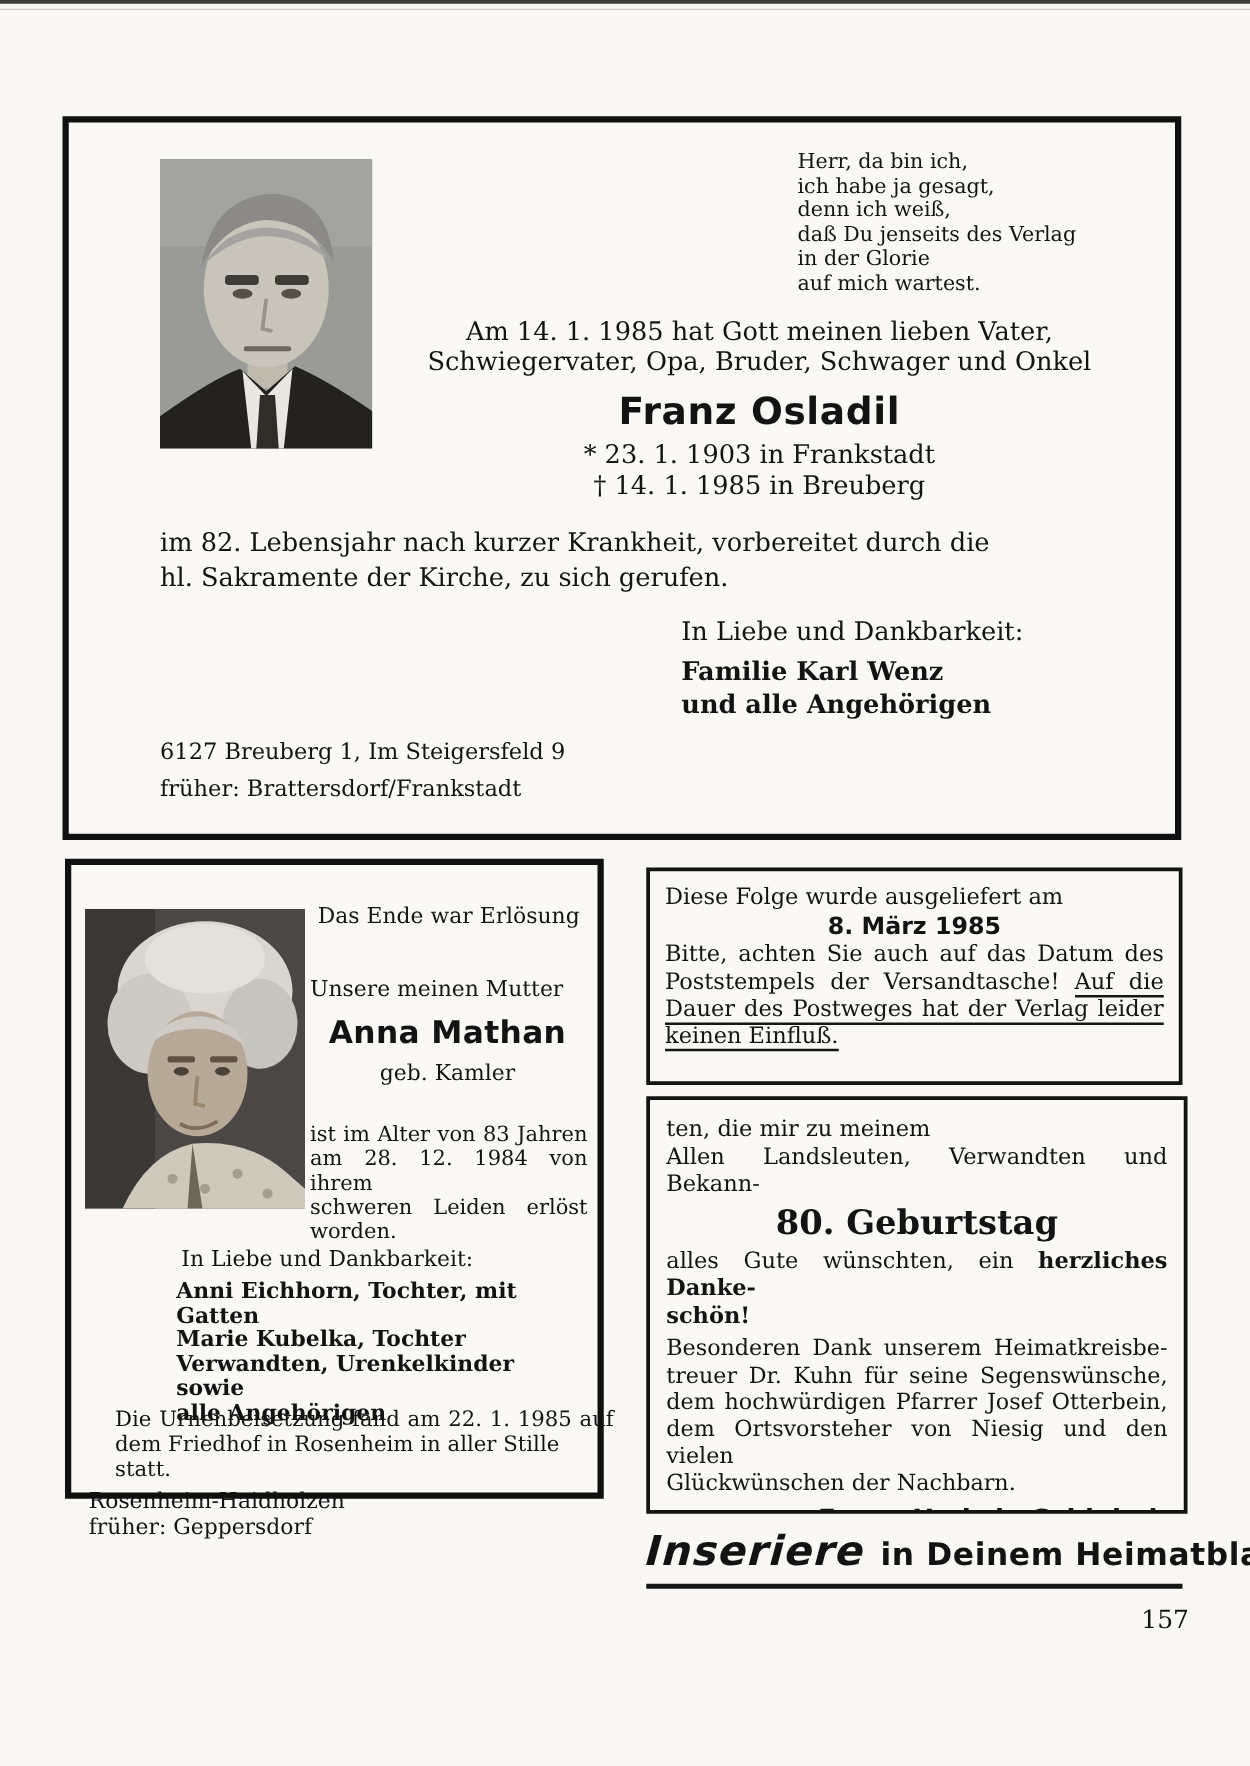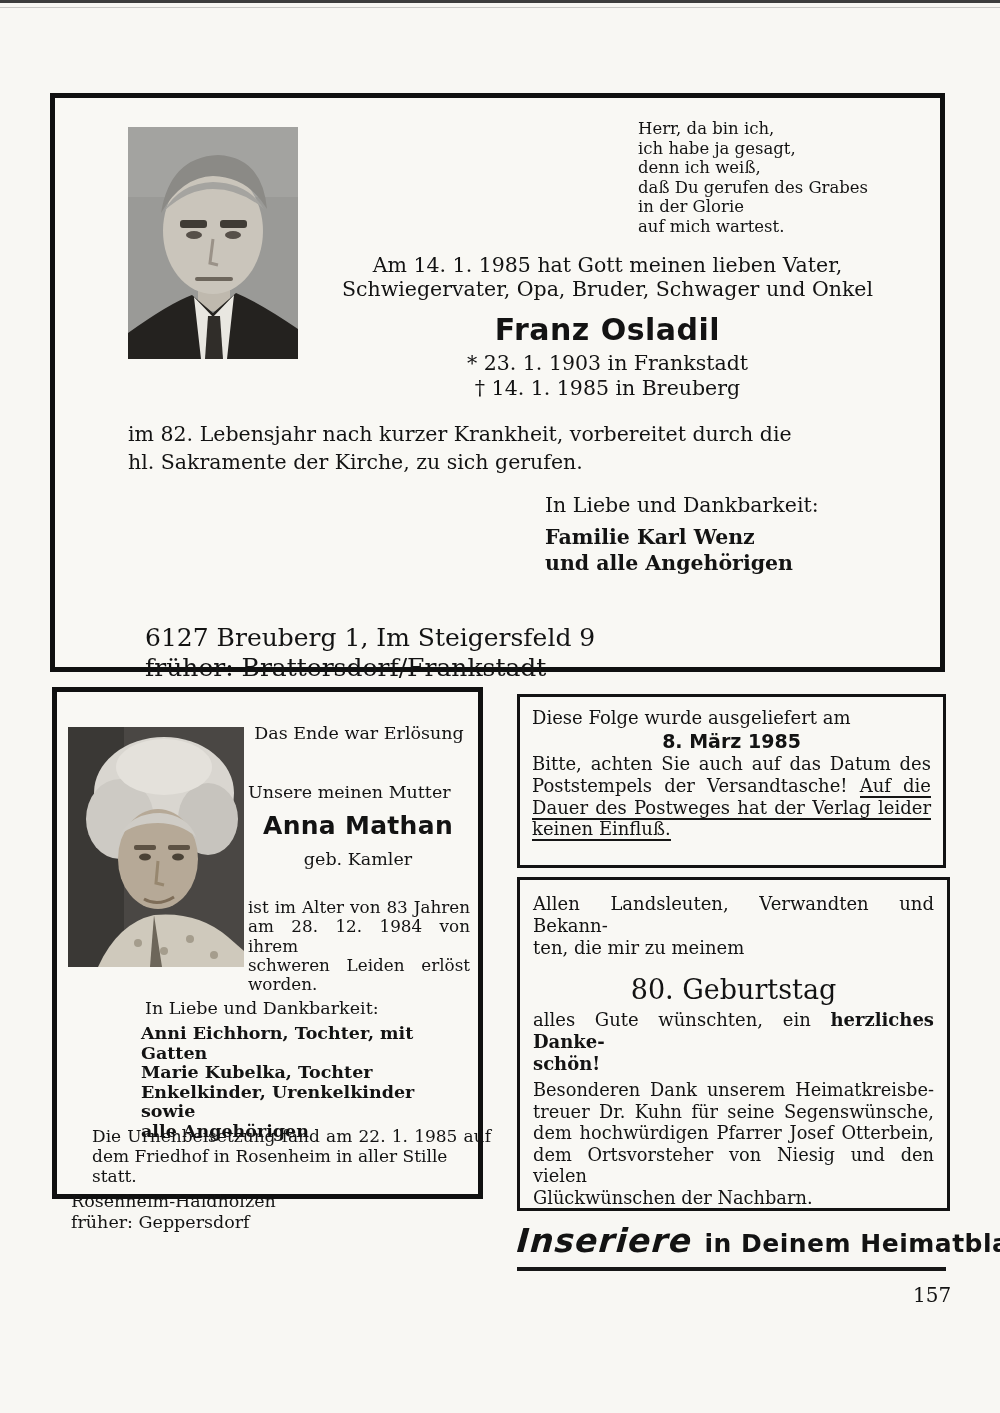--- a/index.html
+++ b/index.html
@@ -25,21 +25,21 @@
   .photo-franz{left:73px;top:29px;width:170px;height:232px;}
   .quote{left:583px;top:21px;font-size:16.5px;line-height:19.5px;}
   .intro{left:285px;top:155px;width:535px;text-align:center;font-size:20.5px;line-height:24px;}
   .name-block{left:285px;top:215px;width:535px;text-align:center;}
   .name-franz{font-family:"DejaVu Sans","Liberation Sans",sans-serif;font-weight:bold;font-size:30px;line-height:34px;letter-spacing:.5px;}
   .dates{font-size:20.5px;line-height:25px;margin-top:4px;}
   .body-osladil{left:73px;top:322px;width:720px;font-size:20.5px;line-height:28px;}
   .grat-osladil{left:490px;top:395px;font-size:20.5px;line-height:24px;}
   .grat-osladil .fam{font-weight:bold;line-height:26px;}
   .grat-osladil .fam1{margin-top:7px;}
-  .addr-osladil{left:90px;top:489px;font-size:25px;line-height:30px;margin-top:36px;}
+  .addr-osladil{left:73px;top:489px;font-size:18px;line-height:30px;}
 
   
   .box-mathan{left:52px;top:687px;width:431px;height:512px;}
   .box-mathan > *{position:absolute;}
   .photo-anna{left:11px;top:35px;width:176px;height:240px;}
   .m-motto{left:191px;top:31px;width:222px;text-align:center;font-size:17.5px;}
   .m-intro{left:191px;top:90px;width:222px;font-size:17.5px;}
   .m-name{left:186px;top:119px;width:230px;text-align:center;font-family:"DejaVu Sans","Liberation Sans",sans-serif;font-weight:bold;font-size:25px;letter-spacing:.3px;}
   .m-maiden{left:186px;top:157px;width:230px;text-align:center;font-size:17.5px;}
   .m-para{left:191px;top:206px;width:222px;font-size:16.8px;line-height:19.3px;}
@@ -51,21 +51,21 @@
   
   .box-delivery{left:517px;top:694px;width:429px;height:174px;padding:9px 12px 4px 12px;}
   .d-line1{font-size:18px;line-height:23px;}
   .d-date{text-align:center;font-family:"DejaVu Sans","Liberation Sans",sans-serif;font-weight:bold;font-size:19px;line-height:24px;}
   .d-body{font-size:18px;line-height:21.8px;}
   .u{border-bottom:2px solid #161616;}
 
   
   .box-birthday{left:517px;top:877px;width:433px;height:334px;padding:13px 13px 0 13px;overflow:hidden;}
   .b-line{font-size:18px;line-height:22px;}
-  .b-title{text-align:center;font-weight:normal;font-size:27px;line-height:34px;margin:14px 0 2px 0;}
+  .b-title{text-align:center;font-weight:bold;font-size:27px;line-height:34px;margin:3px 0 2px 0;}
   .b-thanks{margin-top:4px;font-size:17.8px;line-height:21.6px;}
   .b-sig{text-align:right;padding-right:8px;font-family:"DejaVu Sans","Liberation Sans",sans-serif;font-weight:bold;font-size:21px;line-height:27px;margin-top:4px;}
 
   
   .jl{text-align:justify;text-align-last:justify;}
 
   
   .advert{position:absolute;left:517px;top:1221px;width:429px;}
   .advert-row{display:flex;align-items:baseline;gap:12px;white-space:nowrap;}
   .advert-script{font-family:"DejaVu Sans","Liberation Sans",sans-serif;font-style:italic;font-weight:bold;font-size:33px;letter-spacing:1px;transform:skewX(-4deg);}
@@ -101,21 +101,21 @@
         <path d="M0,232 L0,206 Q42,176 64,168 L85,186 L108,166 Q132,176 170,202 L170,232 Z" fill="#24221f"></path>
         <polygon points="66,170 85,190 106,168 99,232 73,232" fill="#e9e7e1"></polygon>
         <polygon points="80,189 92,189 95,232 77,232" fill="#302d29"></polygon>
       </svg>
     </div>
 
     <div class="quote">
       <div>Herr, da bin ich,</div>
       <div>ich habe ja gesagt,</div>
       <div>denn ich weiß,</div>
-      <div>daß Du gerufen des Grabes</div>
+      <div>daß Du jenseits des Verlag</div>
       <div>in der Glorie</div>
       <div>auf mich wartest.</div>
     </div>
 
     <div class="intro">
       <div>Am 14. 1. 1985 hat Gott meinen lieben Vater,</div>
       <div>Schwiegervater, Opa, Bruder, Schwager und Onkel</div>
     </div>
 
     <div class="name-block">
@@ -180,21 +180,21 @@
       <div class="jl">am 28. 12. 1984 von ihrem</div>
       <div class="jl">schweren  Leiden  erlöst</div>
       <div>worden.</div>
     </div>
 
     <div class="m-grat">In Liebe und Dankbarkeit:</div>
 
     <div class="m-family">
       <div>Anni Eichhorn, Tochter, mit Gatten</div>
       <div>Marie Kubelka, Tochter</div>
-      <div>Enkelkinder, Urenkelkinder sowie</div>
+      <div>Verwandten, Urenkelkinder sowie</div>
       <div>alle Angehörigen</div>
     </div>
 
     <div class="m-burial">
       <div class="jl">Die Urnenbeisetzung fand am 22. 1. 1985 auf</div>
       <div>dem Friedhof in Rosenheim in aller Stille statt.</div>
     </div>
 
     <div class="m-addr">
       <div>Rosenheim-Haidholzen</div>
@@ -207,22 +207,22 @@
     <div class="d-date">8. März 1985</div>
     <div class="d-body">
       <div class="jl">Bitte, achten Sie auch auf das Datum des</div>
       <div class="jl"><span>Poststempels der Versandtasche! </span><span class="u">Auf die</span></div>
       <div class="jl"><span class="u">Dauer des Postweges hat der Verlag leider</span></div>
       <div><span class="u">keinen Einfluß.</span></div>
     </div>
   </section>
 
   <section class="box thinbox box-birthday">
+    <div class="b-line">ten, die mir zu meinem</div>
     <div class="b-line jl">Allen Landsleuten, Verwandten und Bekann-</div>
-    <div class="b-line">ten, die mir zu meinem</div>
     <div class="b-title">80. Geburtstag</div>
     <div class="b-line jl"><span>alles Gute wünschten, ein </span><b>herzliches Danke-</b></div>
     <div class="b-line"><b>schön!</b></div>
     <div class="b-thanks">
       <div class="jl">Besonderen Dank unserem Heimatkreisbe-</div>
       <div class="jl">treuer Dr. Kuhn für seine Segenswünsche,</div>
       <div class="jl">dem hochwürdigen Pfarrer Josef Otterbein,</div>
       <div class="jl">dem Ortsvorsteher von Niesig und den vielen</div>
       <div>Glückwünschen der Nachbarn.</div>
     </div>

